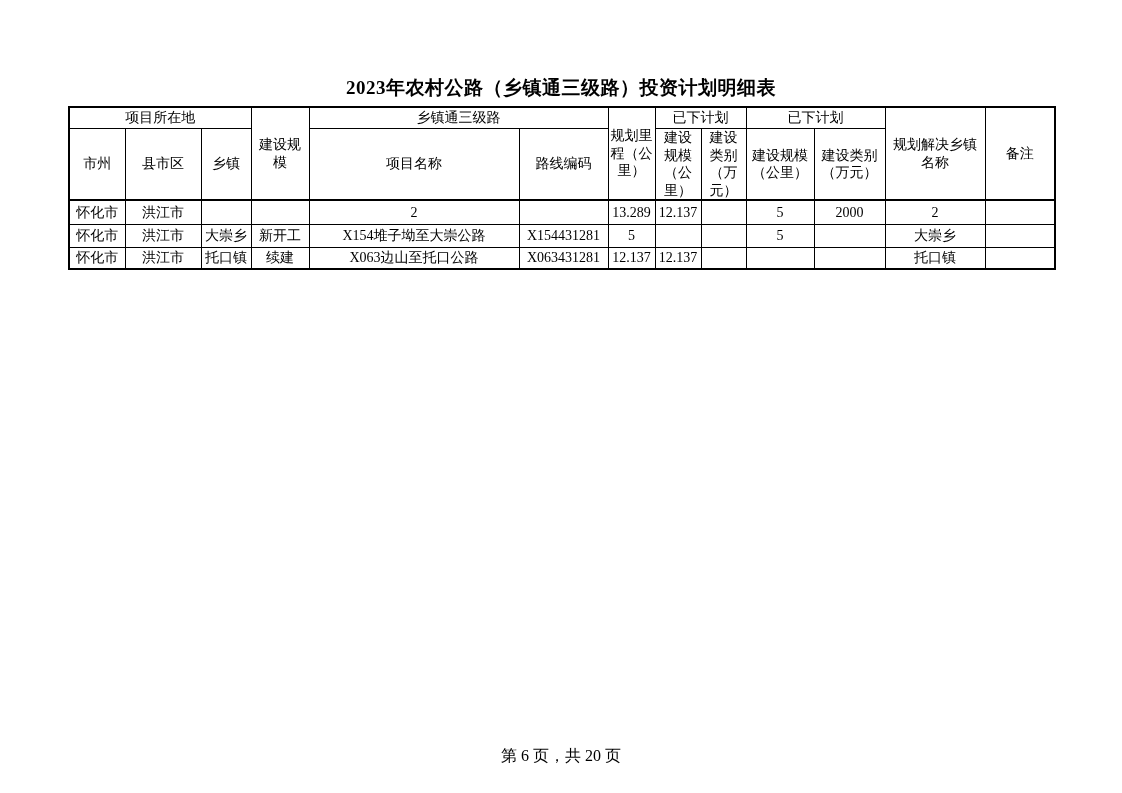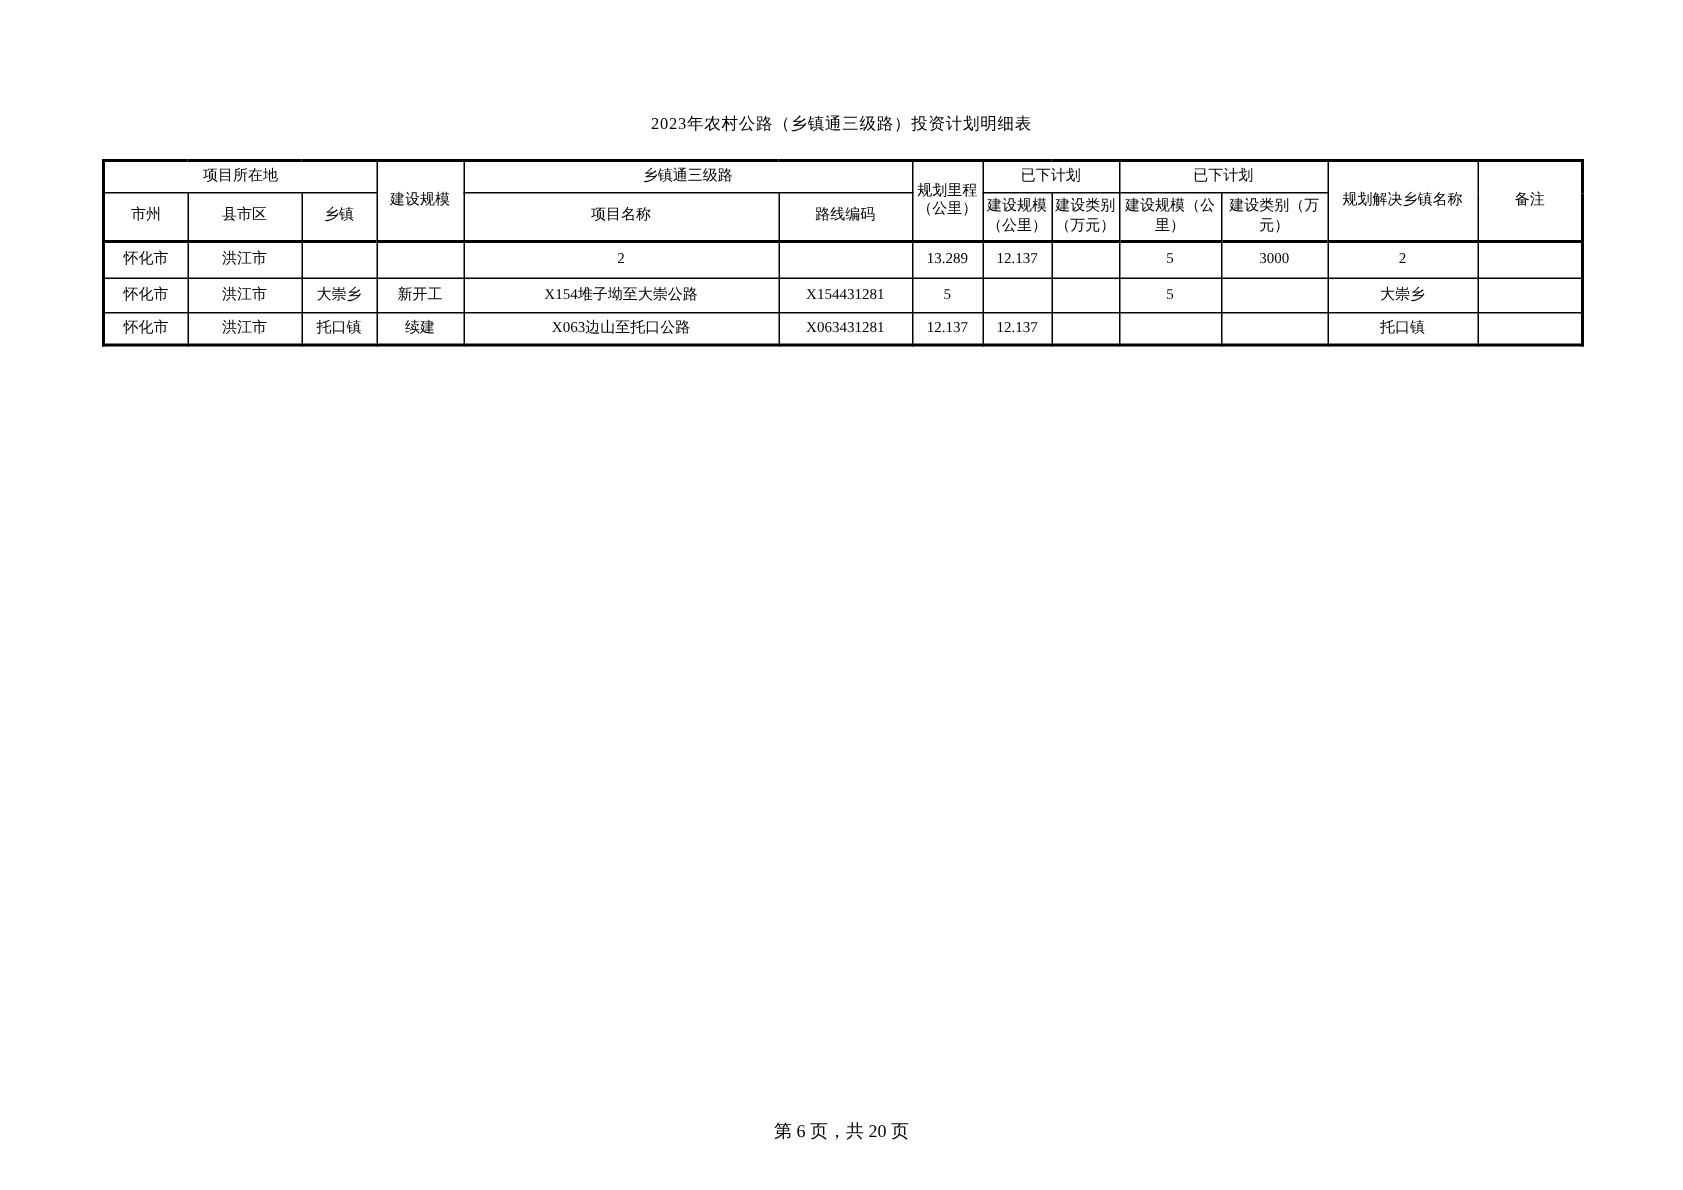--- a/index.html
+++ b/index.html
@@ -13,34 +13,34 @@
     position: relative;
     font-family: "Liberation Serif", "DejaVu Serif", serif;
     color: #000000;
   }
   .page-title {
     position: absolute;
     top: 75px;
     left: 0;
     width: 100%;
     text-align: center;
-    font-size: 11px;
-    font-weight: normal;
+    font-size: 19px;
+    font-weight: bold;
     margin: 0;
     letter-spacing: 0.5px;
   }
   table.plan-table {
     position: absolute;
     left: 68px;
     top: 106px;
     width: 986px;
     border-collapse: collapse;
     table-layout: fixed;
     border: 2px solid #000000;
-    font-size: 10px;
+    font-size: 14px;
   }
   table.plan-table th,
   table.plan-table td {
     border: 1px solid #000000;
     text-align: center;
     vertical-align: middle;
     padding: 0 2px;
     font-weight: normal;
     overflow: hidden;
     line-height: 1.25;
@@ -58,21 +58,21 @@
   tbody tr:nth-child(1) td { height: 23px; }
   tbody tr:nth-child(2) td { height: 22px; }
   tbody tr:nth-child(3) td { height: 20px; }
   td.bold { font-weight: bold; }
   .page-footer {
     position: absolute;
     top: 746px;
     left: 0;
     width: 100%;
     text-align: center;
-    font-size: 12px;
+    font-size: 16px;
   }
 </style>
 </head>
 <body>
 
 <h1 class="page-title">2023年农村公路（乡镇通三级路）投资计划明细表</h1>
 
 <table class="plan-table">
   <colgroup>
     <col style="width:56px">
@@ -117,21 +117,21 @@
         <td class="bold">怀化市</td>
         <td class="bold">洪江市</td>
         <td></td>
         <td></td>
         <td>2</td>
         <td></td>
         <td>13.289</td>
         <td>12.137</td>
         <td></td>
         <td>5</td>
-        <td>3000</td>
+        <td>2000</td>
         <td>2</td>
         <td></td>
       </tr>
       <tr>
         <td>怀化市</td>
         <td>洪江市</td>
         <td>大崇乡</td>
         <td>新开工</td>
         <td>X154堆子坳至大崇公路</td>
         <td>X154431281</td>

